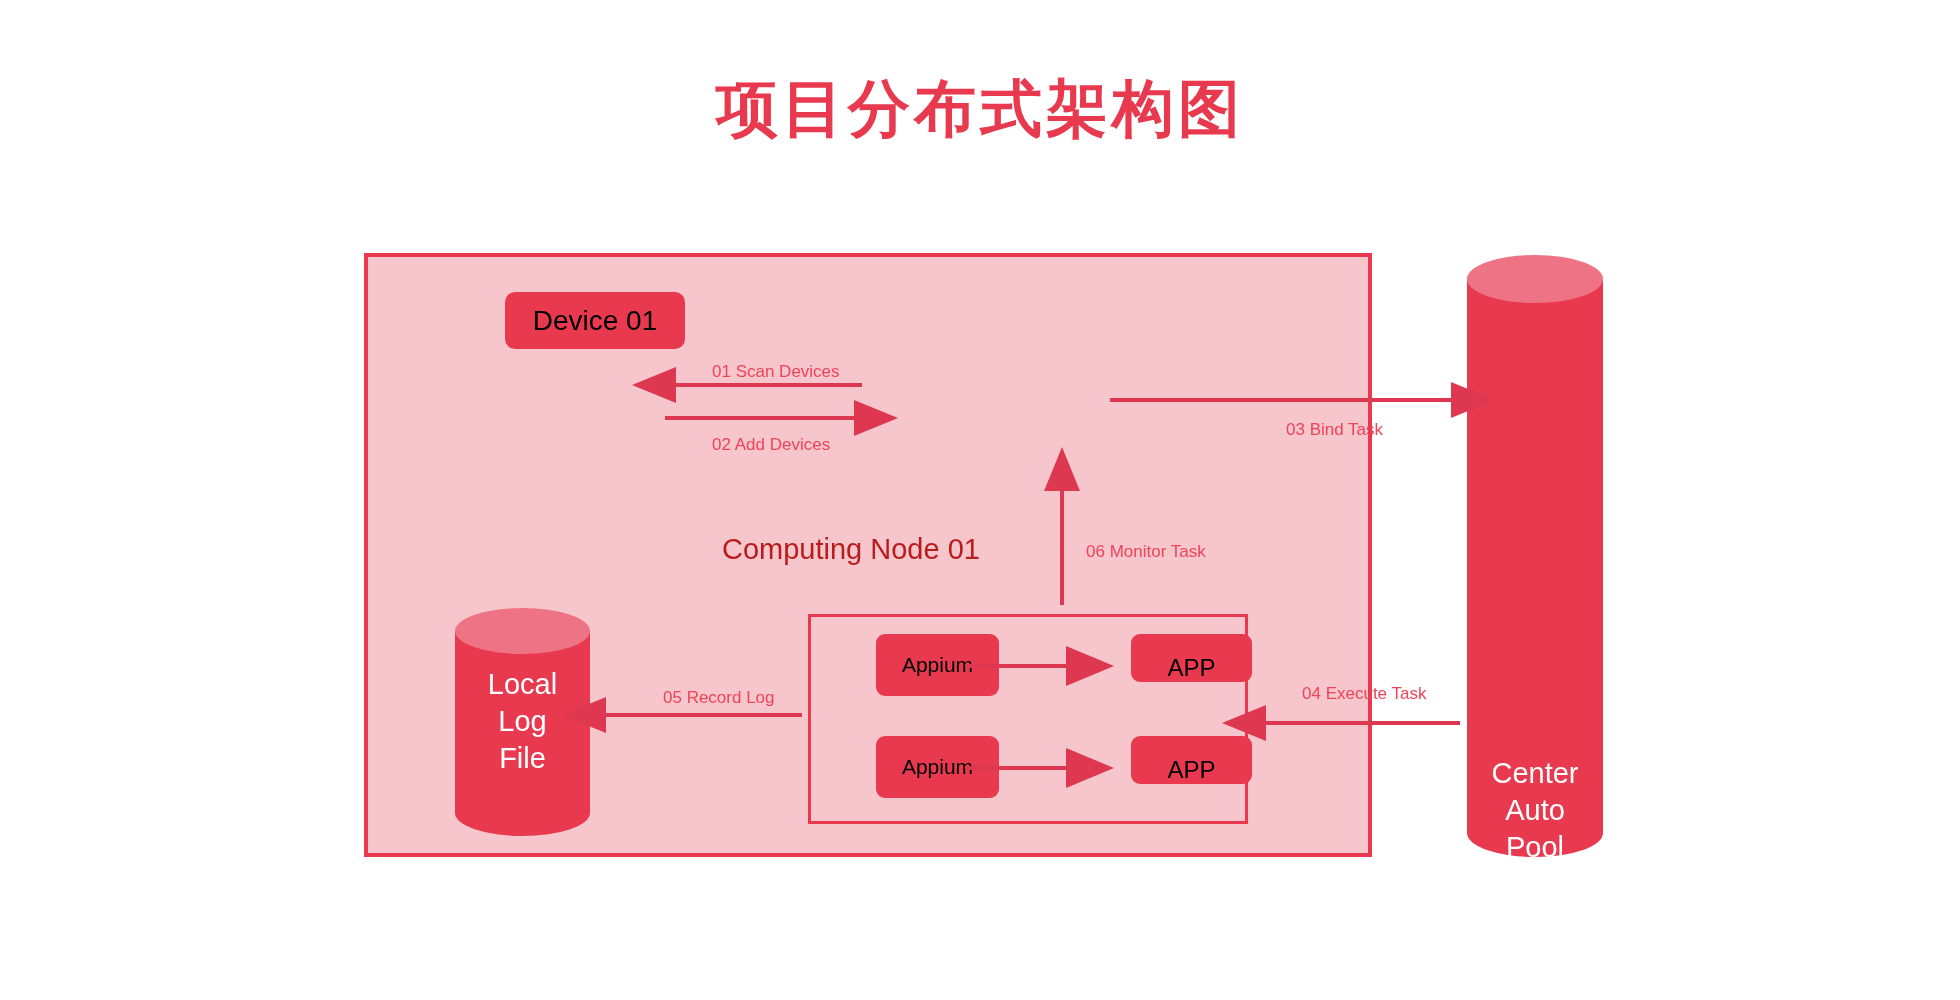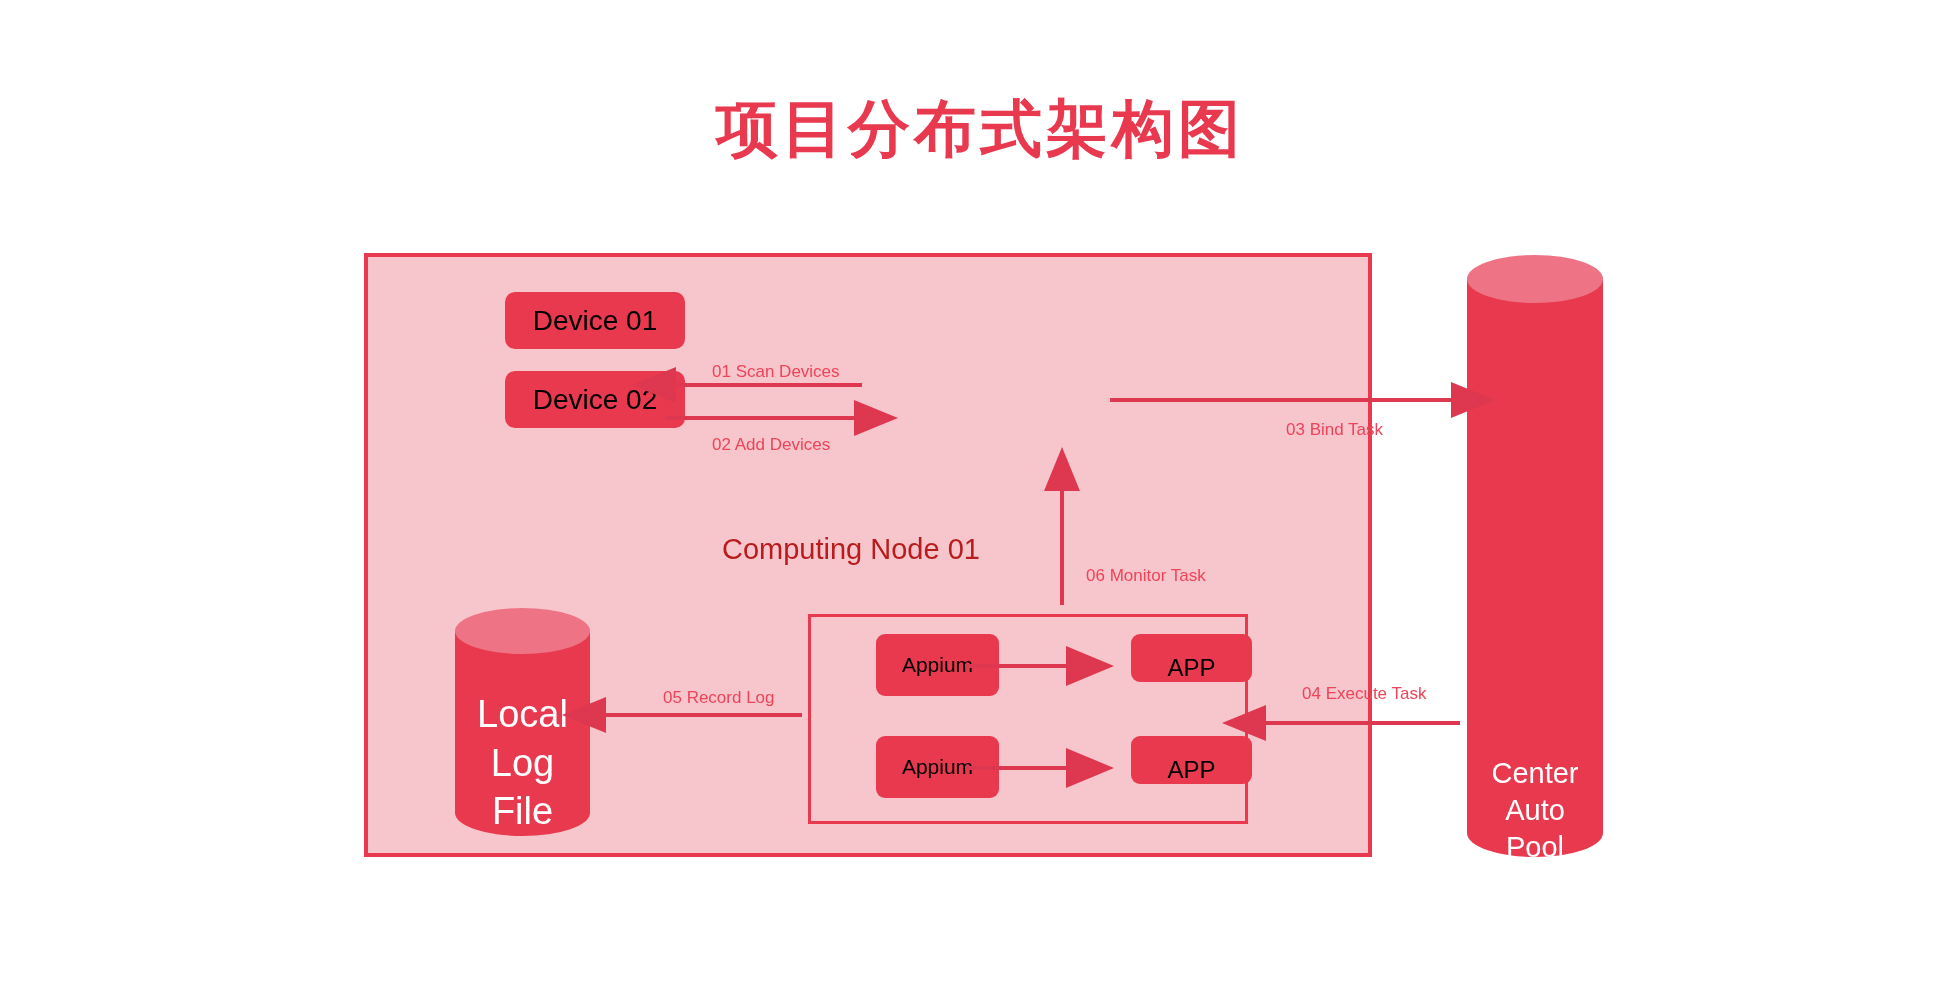--- a/index.html
+++ b/index.html
@@ -25,21 +25,20 @@
     position: absolute;
     left: 0;
     top: 78px;
     width: 1960px;
     text-align: center;
     font-size: 62px;
     font-weight: bold;
     color: #E8394F;
     letter-spacing: 4px;
     line-height: 1;
-    margin-top: 20px;
   }
 
   
   .node-container {
     position: absolute;
     left: 364px;
     top: 253px;
     width: 1008px;
     height: 604px;
     background: #F7C6CC;
@@ -149,21 +148,21 @@
     text-align: center;
     color: #ffffff;
     line-height: 1.28;
   }
 
   
   #local-log-cylinder { left: 455px; top: 608px; width: 135px; height: 228px; }
   #local-log-cylinder .cap { height: 46px; }
   #local-log-cylinder .body { top: 23px; height: 182px; }
   #local-log-cylinder .bottomcap { top: 182px; height: 46px; }
-  #local-log-cylinder .cyl-text { top: 82px; font-size: 38px; }
+  #local-log-cylinder .cyl-text { top: 58px; font-size: 29px; }
 
   
   #center-pool-cylinder { left: 1467px; top: 255px; width: 136px; height: 602px; }
   #center-pool-cylinder .cap { height: 48px; }
   #center-pool-cylinder .body { top: 24px; height: 554px; }
   #center-pool-cylinder .bottomcap { top: 554px; height: 48px; }
   #center-pool-cylinder .cyl-text { top: 500px; font-size: 29px; }
 
   
   #arrow-layer {
@@ -178,38 +177,35 @@
   
   .arrow-label {
     position: absolute;
     font-size: 17px;
     color: #EE4358;
     white-space: nowrap;
   }
   #label-scan-devices   { left: 712px;  top: 362px; }
   #label-add-devices    { left: 712px;  top: 435px; }
   #label-bind-task      { left: 1286px; top: 420px; }
-  #label-monitor-task   { left: 1086px; top: 542px; margin-top: 24px; }
+  #label-monitor-task   { left: 1086px; top: 542px; }
   #label-record-log     { left: 663px;  top: 688px; }
   #label-execute-task   { left: 1302px; top: 684px; }
 </style>
 </head>
 <body>
 
 <div id="stage">
 
   <div class="title">项目分布式架构图</div>
 
   <div class="node-container"></div>
 
   <div class="box device-box" id="device-01">
     <span>Device 01</span>
-  </div>
-  <div class="box device-box" id="device-02">
-    <span>Device 02</span>
   </div>
 
 
   <div class="node-label">Computing Node 01</div>
 
   <div class="cyl" id="local-log-cylinder">
     <div class="bottomcap"></div>
     <div class="body"></div>
     <div class="cap"></div>
     <div class="cyl-text">

